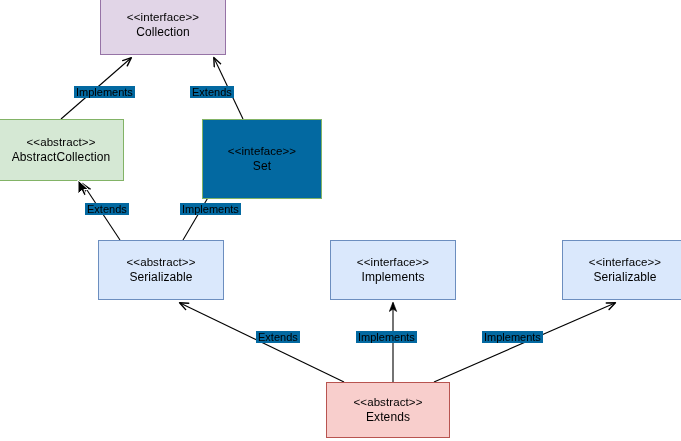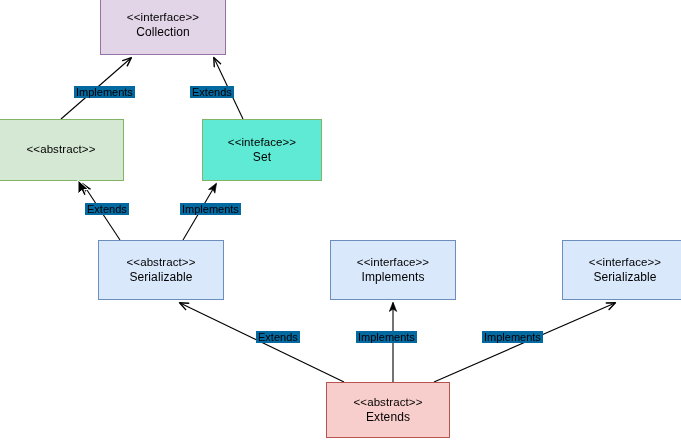--- a/index.html
+++ b/index.html
@@ -108,23 +108,24 @@
     </g>
   </svg>
 
   <div class="node" style="left:100px; top:-5px; width:126px; height:60px; background:#e1d5e7; border-color:#9673a6;">
     <div class="stereo">&lt;&lt;interface&gt;&gt;</div>
     <div class="cname">Collection</div>
   </div>
 
   <div class="node" style="left:-2px; top:119px; width:126px; height:62px; background:#d5e8d4; border-color:#82b366;">
     <div class="stereo">&lt;&lt;abstract&gt;&gt;</div>
+    <div class="cname">AbstractCollection</div>
   </div>
 
-  <div class="node" style="left:202px; top:119px; width:120px; height:62px; background:#5eead4; border-color:#82b366;">
+  <div class="node" style="left:202px; top:119px; width:120px; height:80px; background:#0369a1; border-color:#82b366;">
     <div class="stereo">&lt;&lt;inteface&gt;&gt;</div>
     <div class="cname">Set</div>
   </div>
 
   <div class="node" style="left:98px; top:240px; width:126px; height:60px; background:#dae8fc; border-color:#6c8ebf;">
     <div class="stereo">&lt;&lt;abstract&gt;&gt;</div>
     <div class="cname">Serializable</div>
   </div>
 
   <div class="node" style="left:330px; top:240px; width:126px; height:60px; background:#dae8fc; border-color:#6c8ebf;">

